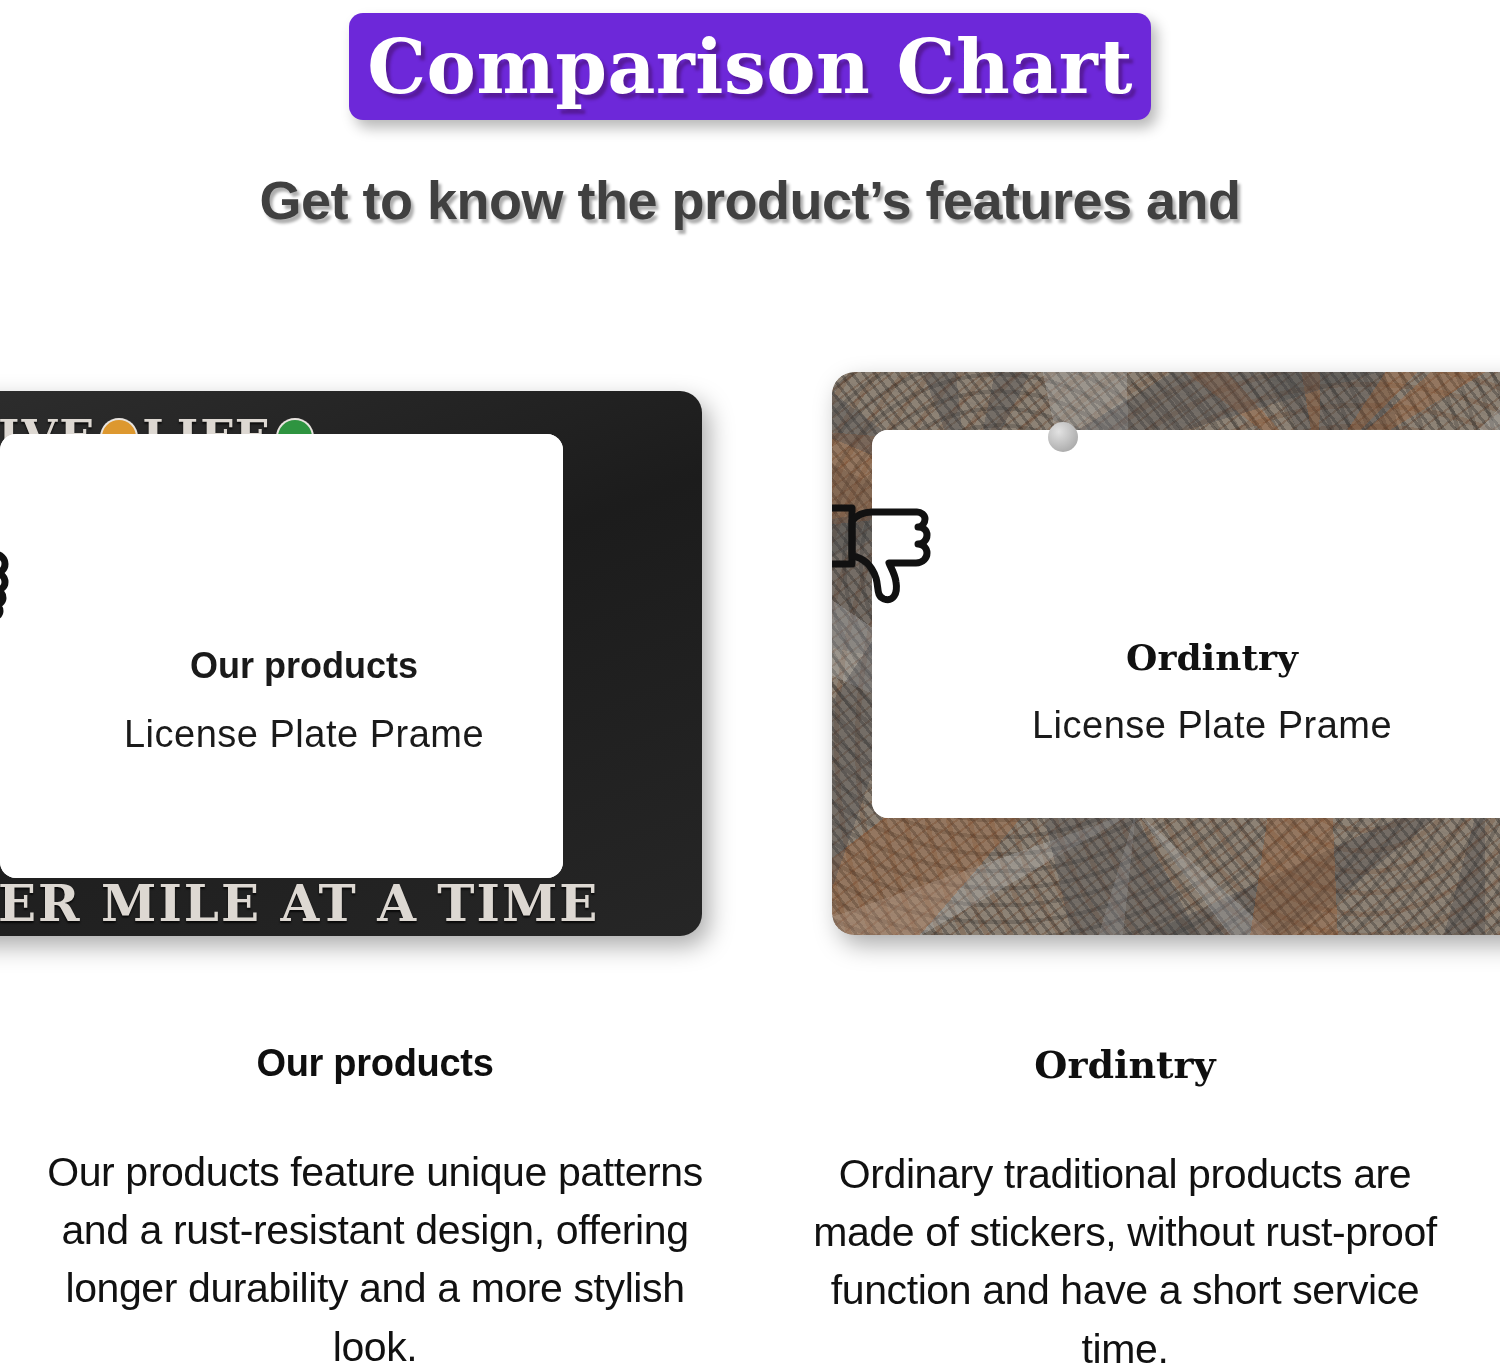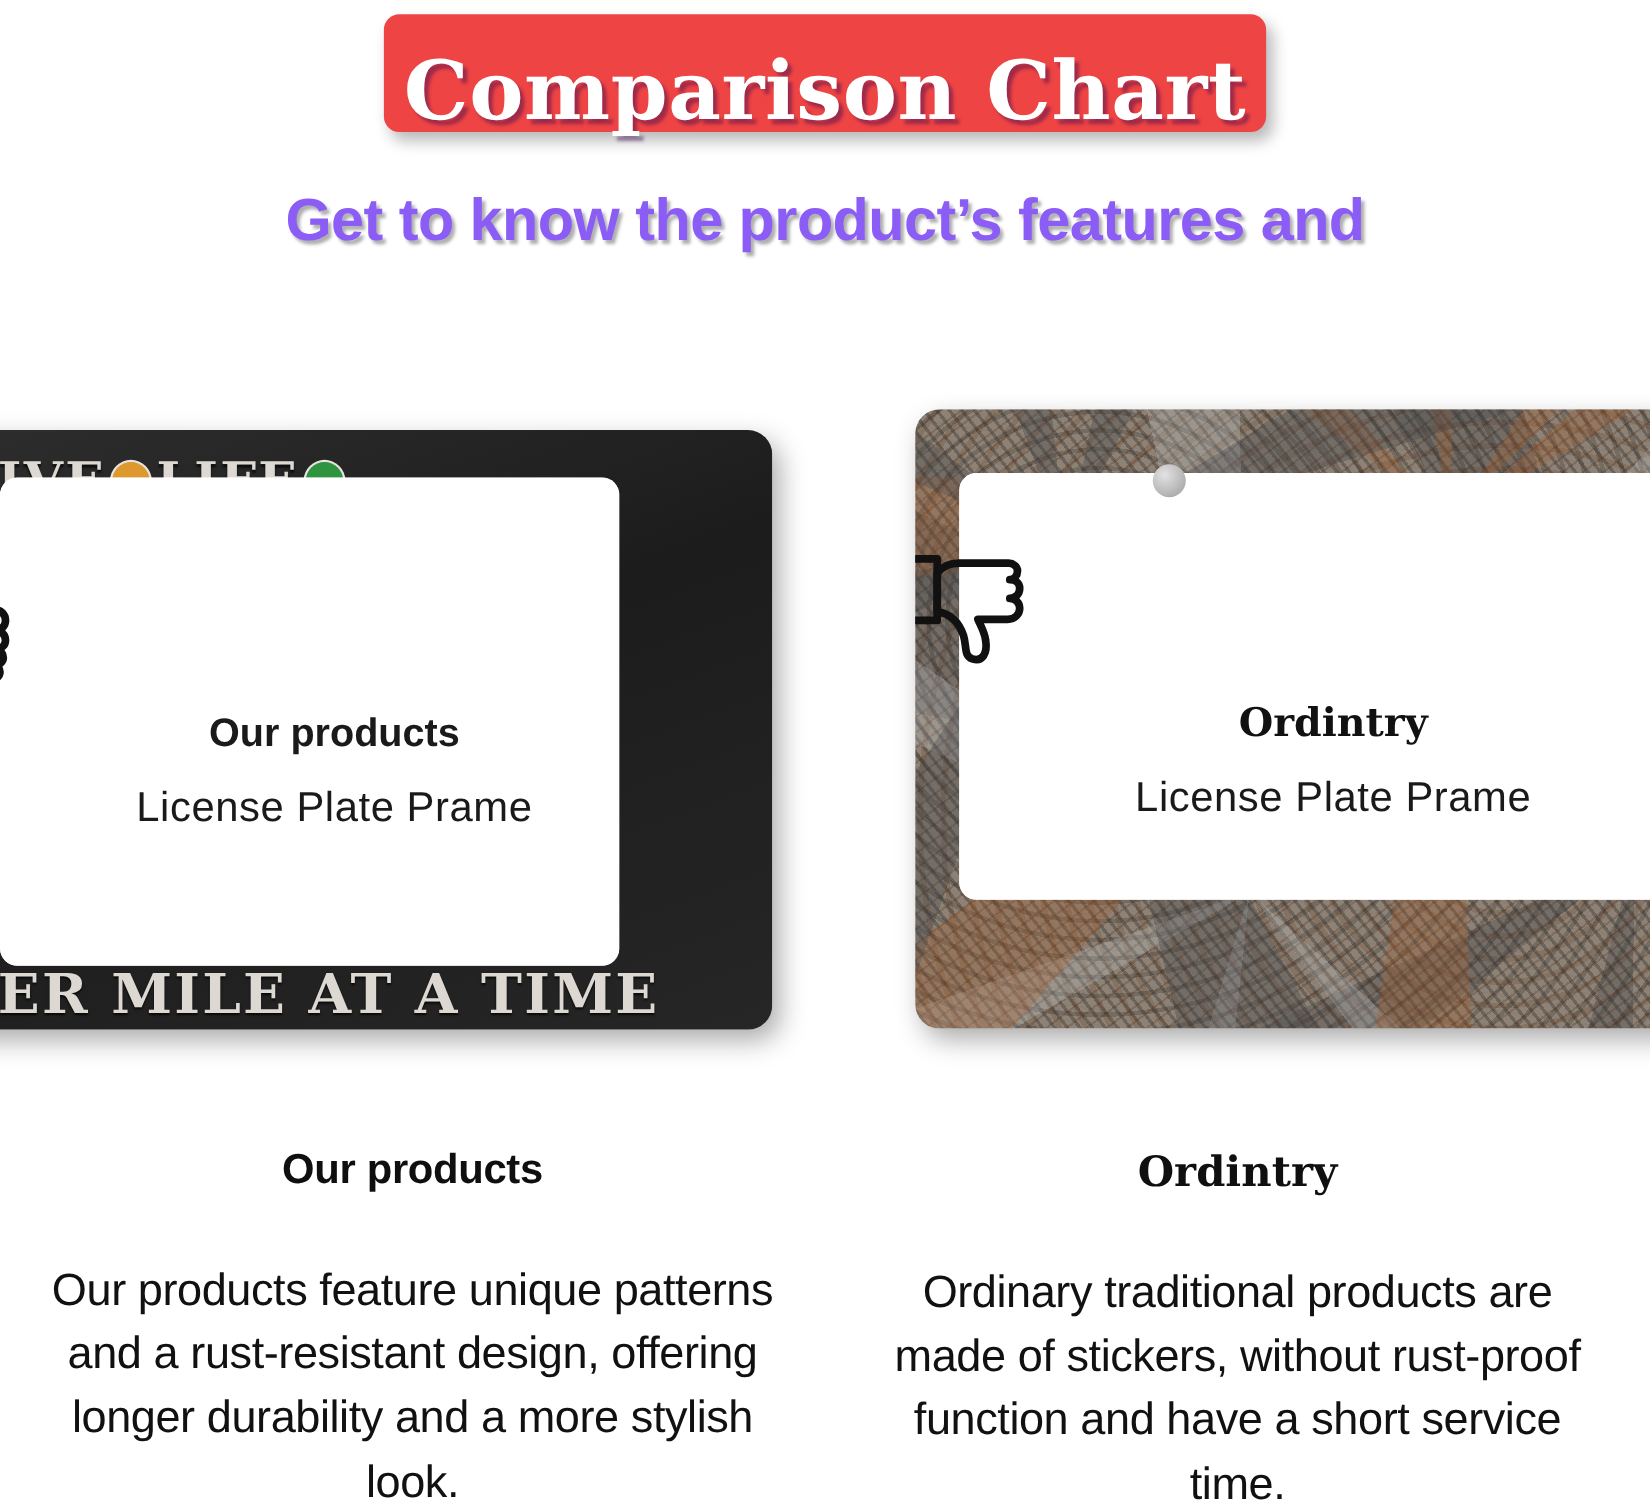--- a/index.html
+++ b/index.html
@@ -16,25 +16,25 @@
     -webkit-font-smoothing: antialiased;
   }
 
   
   .title-banner {
     position: absolute;
     left: 349px;
     top: 13px;
     width: 802px;
     height: 107px;
-    background: #ef4444;
+    background: #6d28d9;
     border-radius: 14px;
     box-shadow: 6px 8px 14px rgba(0,0,0,0.28);
     display: flex;
-    align-items: flex-end;
+    align-items: center;
     justify-content: center;
   }
   .title-text {
     font-family: "DejaVu Serif", "Liberation Serif", serif;
     font-weight: bold;
     font-size: 74px;
     color: #ffffff;
     letter-spacing: 0.5px;
     text-shadow: 4px 5px 3px rgba(60,10,80,0.45);
     line-height: 1;
@@ -45,21 +45,21 @@
   .subtitle {
     position: absolute;
     left: 0;
     top: 166px;
     width: 1500px;
     text-align: center;
     font-family: "Liberation Sans Narrow", "Liberation Sans", sans-serif;
     font-weight: bold;
     font-size: 54px;
     line-height: 1.28;
-    color: #8b5cf6;
+    color: #404040;
     text-shadow: 3px 4px 3px rgba(0,0,0,0.32);
     letter-spacing: -0.5px;
   }
   .subtitle-line { display: block; white-space: nowrap; }
 
   
   .frames-row { position: absolute; left: 0; top: 0; width: 1500px; height: 1000px; }
 
   
   .plate-frame {

